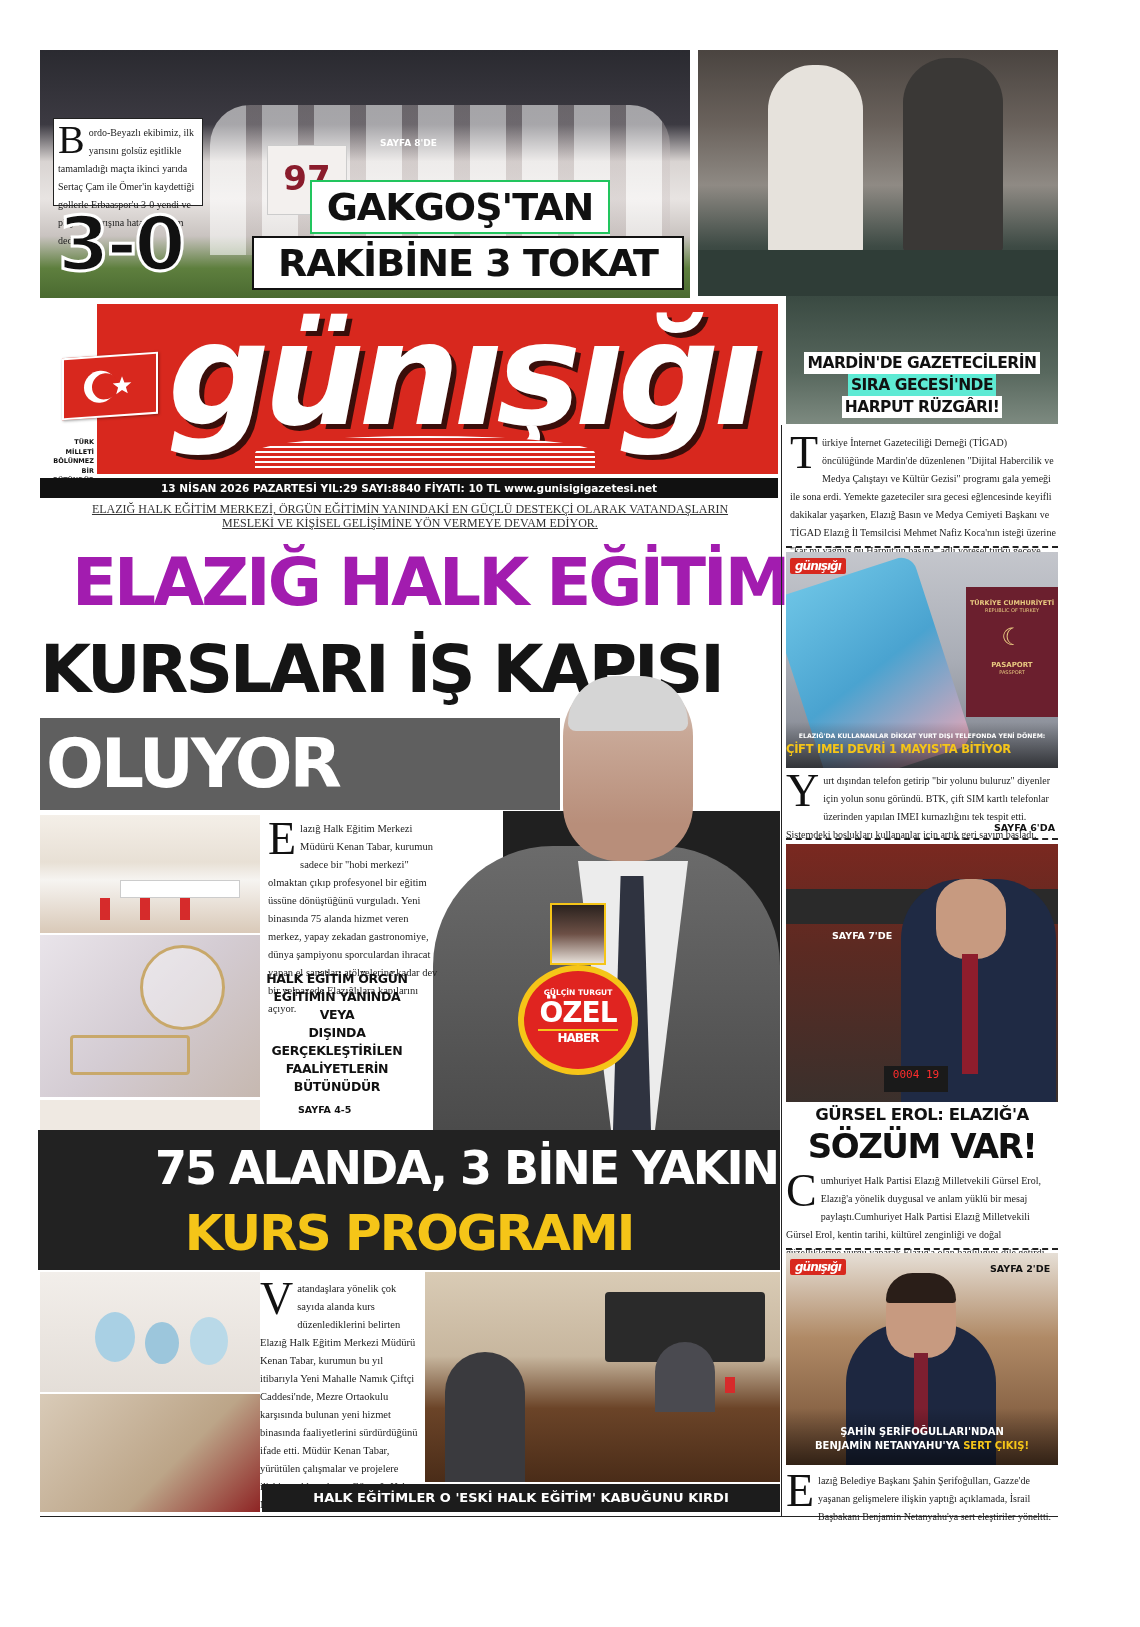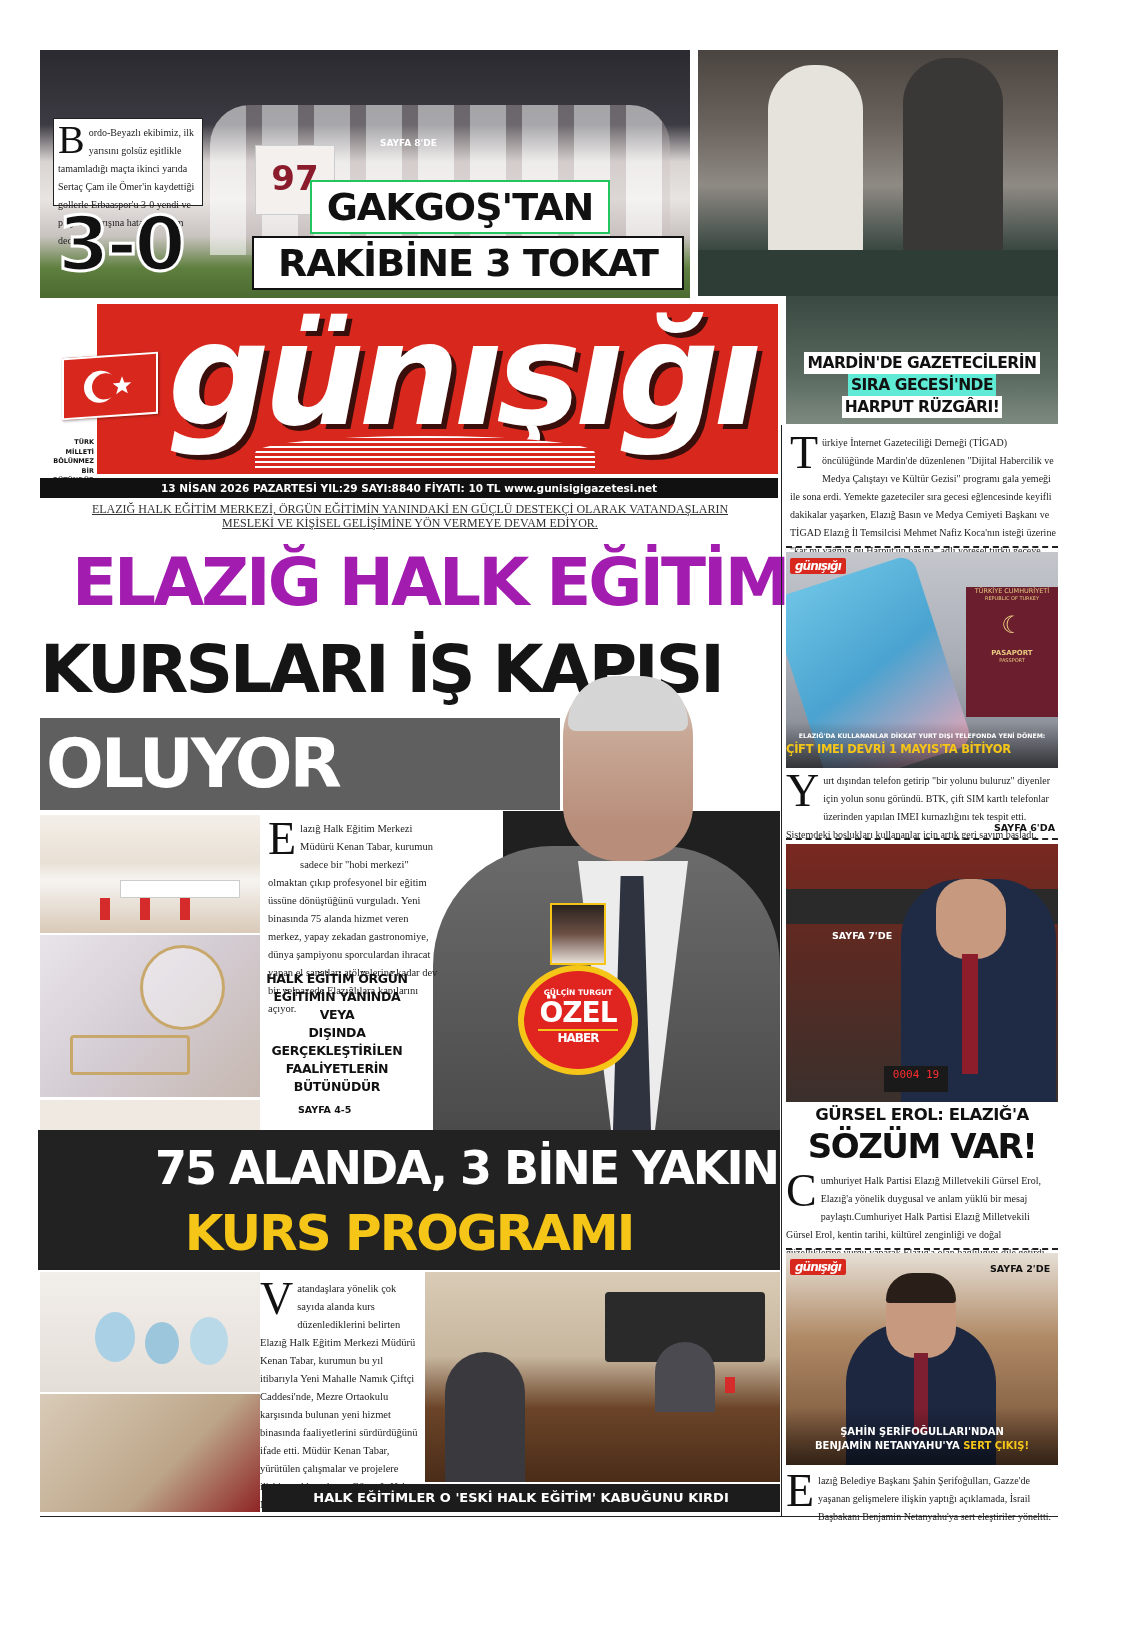--- a/index.html
+++ b/index.html
@@ -13,21 +13,21 @@
 .dropcap{float:left;font-family:"Liberation Serif",serif;font-size:46px;line-height:38px;margin:2px 4px 0 0;color:#111}
 .sayfa{font-family:"DejaVu Sans","Liberation Sans",sans-serif;font-weight:bold;font-size:9.5px;color:#111}
 .dash{position:absolute;border-top:2px dashed #222}
 </style>
 </head>
 <body>
 
 <div class="photo" style="left:40px;top:50px;width:650px;height:248px;background:linear-gradient(180deg,#2a2a30 0%,#3c3a42 30%,#d9d4d2 45%,#e8e4e2 60%,#c9c3c0 75%,#5e7f3e 88%,#4a6a30 100%);">
 
   <div class="abs" style="left:170px;top:55px;width:460px;height:150px;background:repeating-linear-gradient(90deg,rgba(255,255,255,.55) 0 36px,rgba(200,190,190,.35) 36px 52px);border-radius:40px 40px 0 0;"></div>
-  <div class="abs" style="left:215px;top:95px;width:80px;height:70px;background:#f3f0ee;border:1px solid #ccc;text-align:center;">
+  <div class="abs" style="left:227px;top:95px;width:80px;height:70px;background:#f3f0ee;border:1px solid #ccc;text-align:center;">
     <span class="sans" style="display:block;font-size:34px;font-weight:bold;color:#8a1c2c;margin-top:12px;">97</span>
   </div>
   <div class="abs sayfa" style="left:340px;top:88px;color:#fff;font-size:9px;">SAYFA 8'DE</div>
 </div>
 <div class="abs" style="left:53px;top:118px;width:150px;height:88px;background:#fff;border:1px solid #222;padding:3px 4px;">
   <span class="dropcap" style="font-size:40px;line-height:32px;">B</span>
   <span class="body-text" style="font-size:10px;line-height:11.6px;">ordo-Beyazlı ekibimiz, ilk yarısını golsüz eşitlikle tamamladığı maçta ikinci yarıda Sertaç Çam ile Ömer'in kaydettiği gollerle Erbaaspor'u 3-0 yendi ve play-off yarışına hatasız devam dedi</span>
 </div>
 <div class="abs heavy" style="left:58px;top:204px;font-size:74px;line-height:80px;color:#111;-webkit-text-stroke:3px #fff;letter-spacing:-3px;">3-0</div>
 <div class="abs heavy" style="left:310px;top:180px;width:300px;height:54px;background:#fff;border:2px solid #22c55e;font-size:38px;line-height:50px;text-align:center;">GAKGOŞ'TAN</div>
@@ -146,21 +146,21 @@
 <div class="abs" style="left:790px;top:432px;width:266px;">
   <span class="dropcap">T</span>
   <span class="body-text" style="font-size:10px;line-height:11.8px;">ürkiye İnternet Gazeteciliği Derneği (TİGAD) öncülüğünde Mardin'de düzenlenen "Dijital Habercilik ve Medya Çalıştayı ve Kültür Gezisi" programı gala yemeği ile sona erdi. Yemekte gazeteciler sıra gecesi eğlencesinde keyifli dakikalar yaşarken, Elazığ Basın ve Medya Cemiyeti Başkanı ve TİGAD Elazığ İl Temsilcisi Mehmet Nafiz Koca'nın isteği üzerine "kar mı yağmış bu Harput'un başına" adlı yöresel türkü geceye damga vurdu.</span>
   <span class="sayfa" style="margin-left:6px;">SAYFA 7'DE</span>
 </div>
 <div class="dash" style="left:786px;top:546px;width:272px;"></div>
 
 <div class="photo" style="left:786px;top:552px;width:272px;height:216px;background:linear-gradient(180deg,#c4c6cc 0%,#a9adb6 50%,#7c808a 100%);">
   <div class="abs" style="left:10px;top:20px;width:150px;height:200px;background:linear-gradient(160deg,#6ec5e6,#4aa3d0 50%,#e8a7b8 100%);border-radius:16px;transform:rotate(-18deg);"></div>
   <div class="abs" style="left:180px;top:35px;width:92px;height:130px;background:#6b1f2e;color:#e8c980;text-align:center;">
-    <div class="sans" style="font-size:6.5px;font-weight:normal;">TÜRKİYE CUMHURİYETİ</div>
+    <div class="sans" style="font-size:6.5px;font-weight:bold;margin-top:12px;">TÜRKİYE CUMHURİYETİ</div>
     <div class="sans" style="font-size:5px;">REPUBLIC OF TURKEY</div>
     <div style="font-size:24px;margin-top:10px;">☾</div>
     <div class="sans" style="font-size:7px;font-weight:bold;margin-top:10px;">PASAPORT</div>
     <div class="sans" style="font-size:5px;">PASSPORT</div>
   </div>
   <div class="abs heavy" style="left:4px;top:6px;padding:1px 5px;background:#d8281e;color:#fff;font-size:12px;font-style:italic;border-radius:2px;">günışığı</div>
   <div class="abs" style="left:0;top:170px;width:272px;height:46px;background:linear-gradient(180deg,rgba(0,0,0,0),rgba(0,0,0,.6));"></div>
   <div class="abs sans" style="left:0;top:180px;width:272px;text-align:center;font-size:6.2px;font-weight:bold;color:#fff;white-space:nowrap;overflow:hidden;">ELAZIĞ'DA KULLANANLAR DİKKAT YURT DIŞI TELEFONDA YENİ DÖNEM:</div>
   <div class="abs heavy" style="left:0;top:190px;width:272px;text-align:left;font-size:11.5px;color:#f5c518;letter-spacing:-0.3px;white-space:nowrap;">ÇİFT IMEI DEVRİ 1 MAYIS'TA BİTİYOR</div>
 </div>

